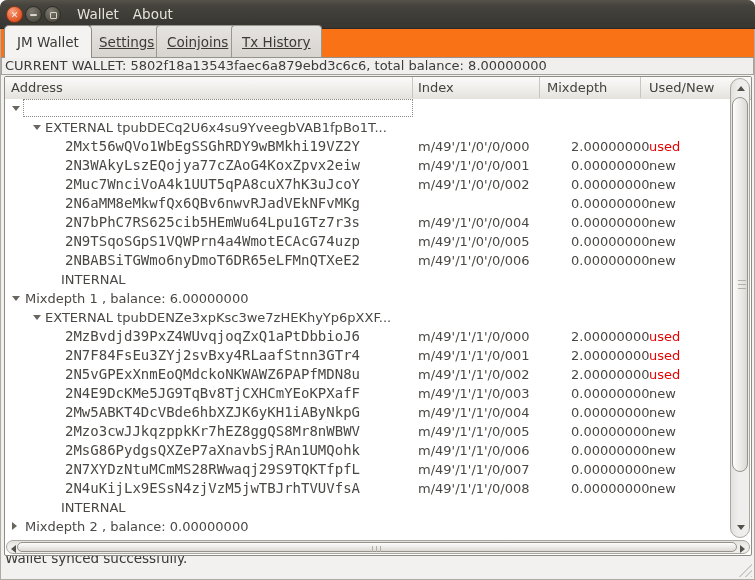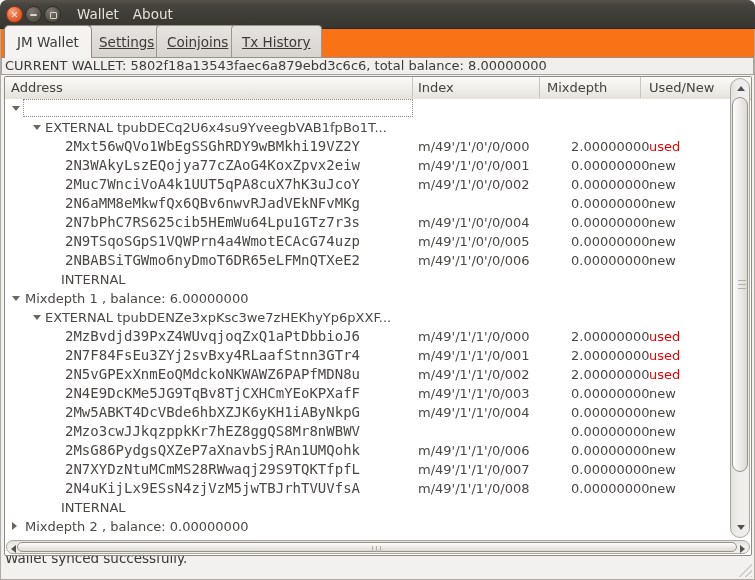--- a/index.html
+++ b/index.html
@@ -231,20 +231,21 @@
             <span class="c-status" style="color: rgb(74, 72, 69);">new</span>
           </div>
           <div class="trow address">
             <span class="c-addr">2Mw5ABKT4DcVBde6hbXZJK6yKH1iAByNkpG</span>
             <span class="c-index">m/49'/1'/1'/0/004</span>
             <span class="c-bal">0.00000000</span>
             <span class="c-status" style="color: rgb(74, 72, 69);">new</span>
           </div>
           <div class="trow address">
             <span class="c-addr">2Mzo3cwJJkqzppkKr7hEZ8ggQS8Mr8nWBWV</span>
+            <span class="c-index">m/49'/1'/1'/0/005</span>
             <span class="c-bal">0.00000000</span>
             <span class="c-status" style="color: rgb(74, 72, 69);">new</span>
           </div>
           <div class="trow address">
             <span class="c-addr">2MsG86PydgsQXZeP7aXnavbSjRAn1UMQohk</span>
             <span class="c-index">m/49'/1'/1'/0/006</span>
             <span class="c-bal">0.00000000</span>
             <span class="c-status" style="color: rgb(74, 72, 69);">new</span>
           </div>
           <div class="trow address">

